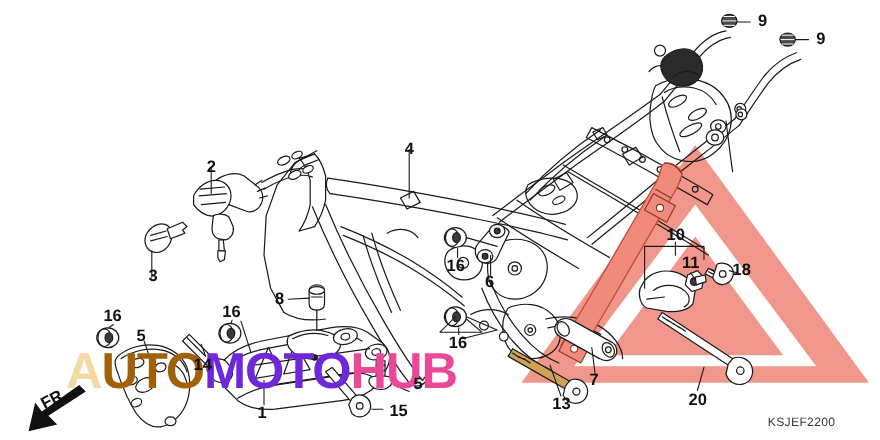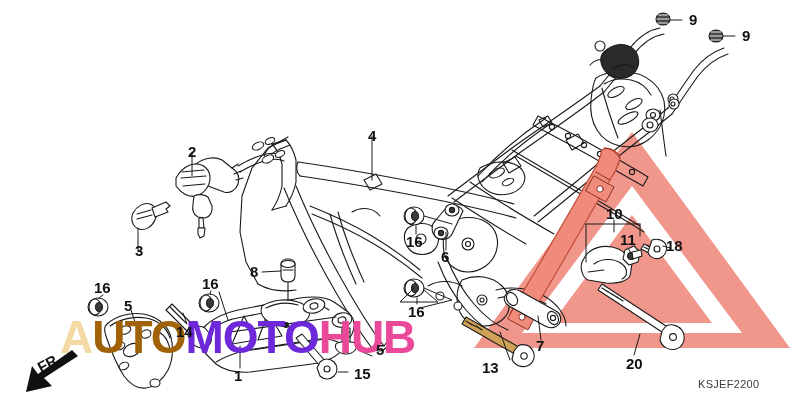--- a/index.html
+++ b/index.html
@@ -418,18 +418,18 @@
   <div class="lbl" style="left:124px;top:298px">5</div>
   <div class="lbl" style="left:176px;top:324px">14</div>
   <div class="lbl" style="left:250px;top:264px">8</div>
   <div class="lbl" style="left:234px;top:368px">1</div>
   <div class="lbl" style="left:354px;top:366px">15</div>
   <div class="lbl" style="left:376px;top:342px">5</div>
   <div class="lbl" style="left:606px;top:206px">10</div>
   <div class="lbl" style="left:620px;top:232px">11</div>
   <div class="lbl" style="left:666px;top:238px">18</div>
   <div class="lbl" style="left:536px;top:338px">7</div>
-  <div class="lbl" style="left:482px;top:360px">13</div>
+  <div class="lbl" style="left:502px;top:360px">13</div>
   <div class="lbl" style="left:626px;top:356px">20</div>
 
   <div class="code" style="left:698px;top:378px">KSJEF2200</div>
 
 </div>
 
 </body></html>

